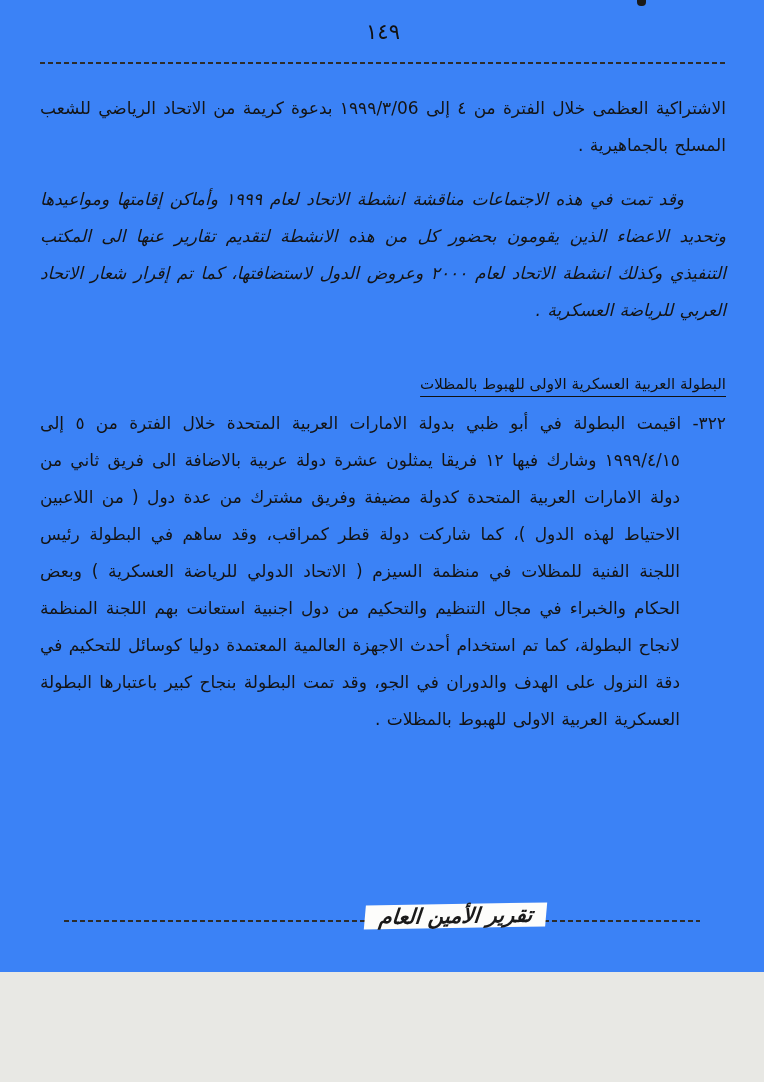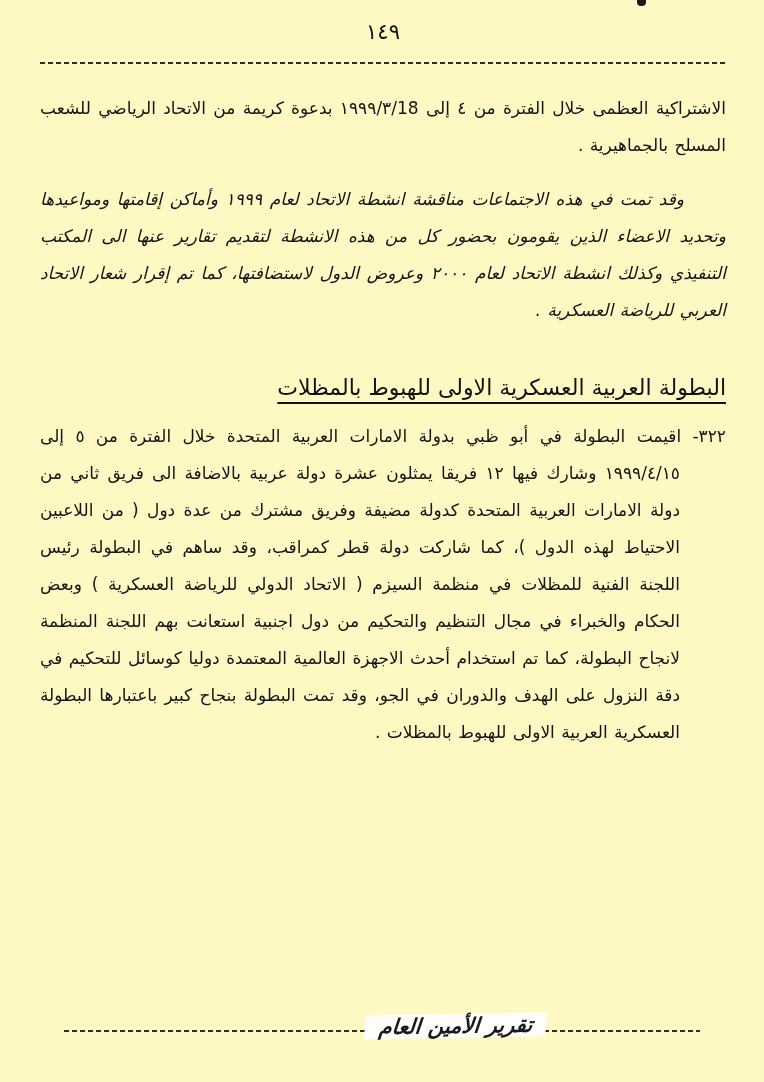--- a/index.html
+++ b/index.html
@@ -3,23 +3,23 @@
 <meta charset="utf-8">
 <style>
   html, body {
     margin: 0;
     padding: 0;
     background: #e8e8e4;
   }
   .page {
     position: relative;
     width: 764px;
-    height: 1082px;
+    height: 972px;
     margin: 0 auto;
-    background: #fef9c3;
+    background: #3b82f6;
     color: #141414;
     font-family: "DejaVu Sans", sans-serif;
     direction: rtl;
     overflow: hidden;
     box-sizing: border-box;
     padding: 0 38px 0 40px;
   }
   .page-number {
     margin-top: 20px;
     text-align: center;
@@ -41,21 +41,21 @@
   .para-opening {
     margin-top: 26px;
   }
   .para-meetings {
     margin-top: 0;
     text-indent: 42px;
     font-style: italic;
   }
   .section-heading {
     margin-top: 46px;
-    font-size: 22px;
+    font-size: 15px;
     font-weight: normal;
     text-decoration: underline;
     text-underline-offset: 7px;
     color: #111;
   }
   .para-championship {
     margin-top: 4px;
     padding-right: 46px;
     text-indent: -46px;
   }
@@ -104,21 +104,21 @@
 <body>
 
 <div class="page">
 
   <div class="corner-speck"></div>
 
   <div class="page-number">١٤٩</div>
 
   <div class="dashed-rule"></div>
 
-  <p class="body-text para-opening">الاشتراكية العظمى خلال الفترة من ٤ إلى ١٩٩٩/٣/18 بدعوة كريمة من الاتحاد الرياضي للشعب المسلح بالجماهيرية .</p>
+  <p class="body-text para-opening">الاشتراكية العظمى خلال الفترة من ٤ إلى ١٩٩٩/٣/06 بدعوة كريمة من الاتحاد الرياضي للشعب المسلح بالجماهيرية .</p>
 
   <p class="body-text para-meetings">وقد تمت في هذه الاجتماعات مناقشة انشطة الاتحاد لعام ١٩٩٩ وأماكن إقامتها ومواعيدها وتحديد الاعضاء الذين يقومون بحضور كل من هذه الانشطة لتقديم تقارير عنها الى المكتب التنفيذي وكذلك انشطة الاتحاد لعام ٢٠٠٠ وعروض الدول لاستضافتها، كما تم إقرار شعار الاتحاد العربي للرياضة العسكرية .</p>
 
   <h2 class="section-heading">البطولة العربية العسكرية الاولى للهبوط بالمظلات</h2>
 
   <p class="body-text para-championship"><span class="item-number">٣٢٢-</span> <span>اقيمت البطولة في أبو ظبي بدولة الامارات العربية المتحدة خلال الفترة من ٥ إلى ١٩٩٩/٤/١٥ وشارك فيها ١٢ فريقا يمثلون عشرة دولة عربية بالاضافة الى فريق ثاني من دولة الامارات العربية المتحدة كدولة مضيفة وفريق مشترك من عدة دول ( من اللاعبين الاحتياط لهذه الدول )، كما شاركت دولة قطر كمراقب، وقد ساهم في البطولة رئيس اللجنة الفنية للمظلات في منظمة السيزم ( الاتحاد الدولي للرياضة العسكرية ) وبعض الحكام والخبراء في مجال التنظيم والتحكيم من دول اجنبية استعانت بهم اللجنة المنظمة لانجاح البطولة، كما تم استخدام أحدث الاجهزة العالمية المعتمدة دوليا كوسائل للتحكيم في دقة النزول على الهدف والدوران في الجو، وقد تمت البطولة بنجاح كبير باعتبارها البطولة العسكرية العربية الاولى للهبوط بالمظلات .</span></p>
 
   <div class="footer">
     <div class="footer-rule"></div>
     <div class="signature">تقرير الأمين العام</div>

